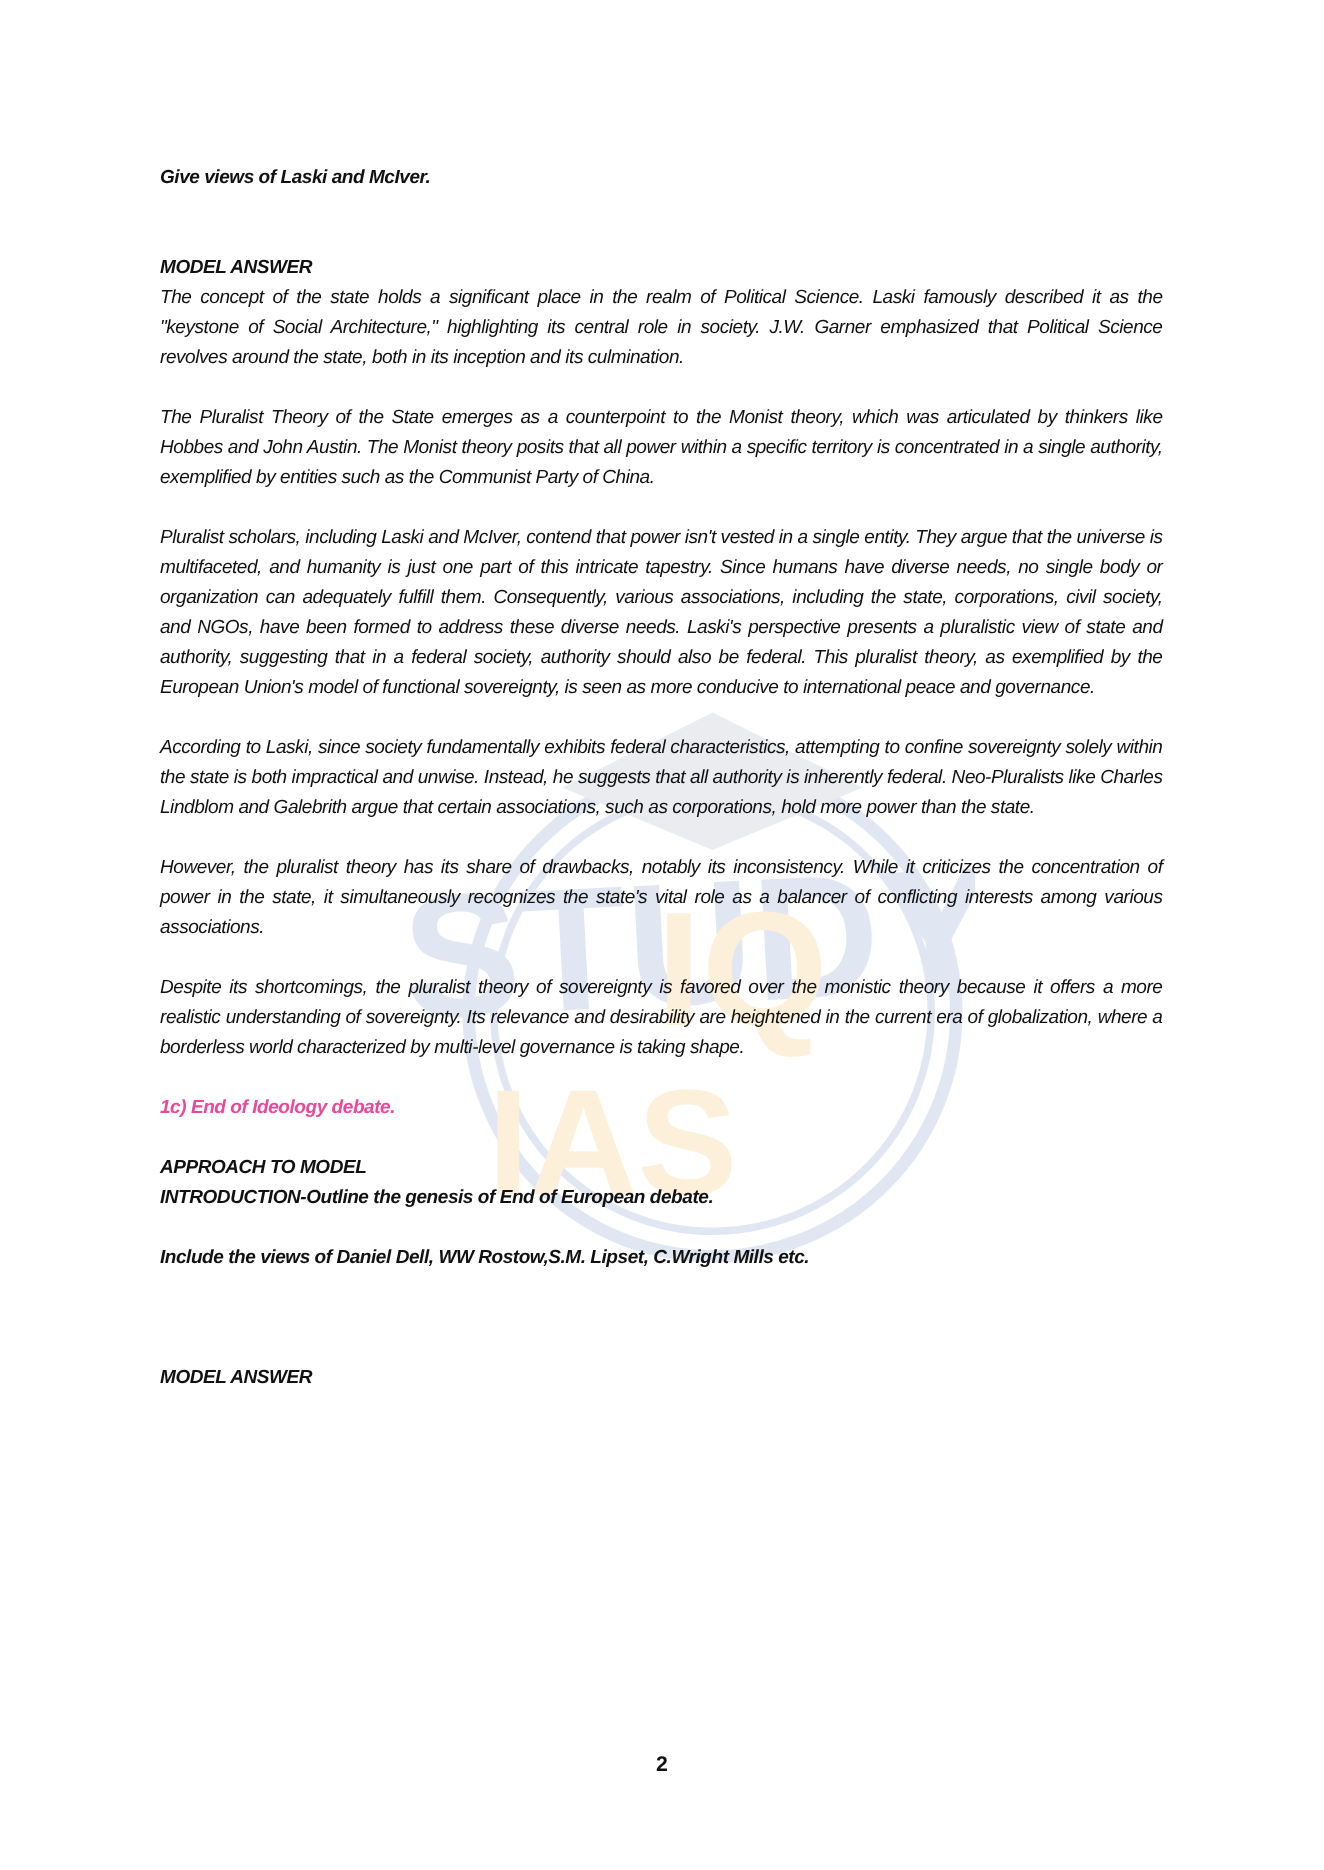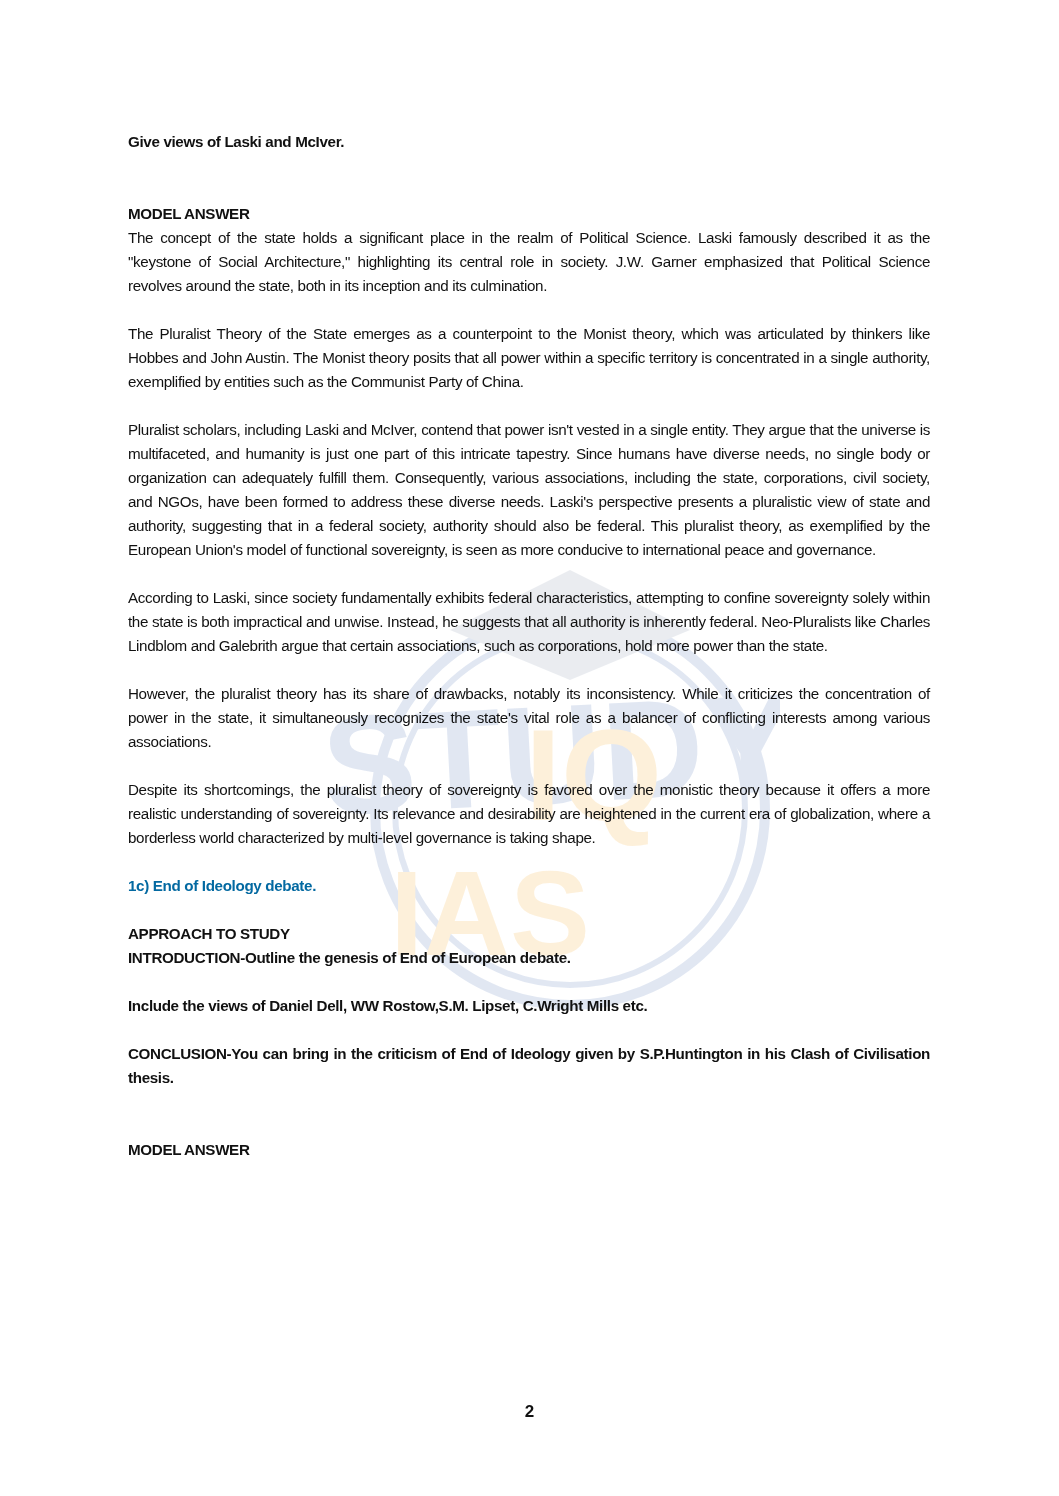--- a/index.html
+++ b/index.html
@@ -5,26 +5,26 @@
   html, body { margin: 0; padding: 0; background: #ffffff; }
   body { width: 1059px; height: 1496px; position: relative; overflow: hidden; }
   .page { position: absolute; left: 0; top: 0; width: 1059px; height: 1496px; background: #fff; }
   .content {
     position: absolute; left: 128px; top: 130px; width: 802px;
     font-family: "Liberation Sans", sans-serif;
     font-size: 15.2px; line-height: 24px; color: #111;
     letter-spacing: -0.35px;
     z-index: 2;
   }
-  .content p { margin: 0; }
+  .content p { margin: 0; font-style: italic; }
   .b { font-weight: bold; }
   .just { text-align: justify; }
   .gap { height: 24px; }
   .gap2 { height: 48px; }
-  .red { color: #0369a1; }
+  .red { color: #ec4899; }
   .pagenum {
     position: absolute; left: 0; width: 1059px; top: 1402px;
     text-align: center; font-family: "Liberation Sans", sans-serif;
     font-weight: bold; font-size: 17px; color: #111; z-index: 2;
   }
   .watermark { position: absolute; left: 300px; top: 560px; width: 480px; height: 480px; z-index: 1; opacity: 0.16; }
   .wm-text { font-family: "Liberation Sans", sans-serif; font-weight: bold; }
 </style>
 </head>
 <body>
@@ -52,24 +52,23 @@
     <p class="just">Pluralist scholars, including Laski and McIver, contend that power isn't vested in a single entity. They argue that the universe is multifaceted, and humanity is just one part of this intricate tapestry. Since humans have diverse needs, no single body or organization can adequately fulfill them. Consequently, various associations, including the state, corporations, civil society, and NGOs, have been formed to address these diverse needs. Laski's perspective presents a pluralistic view of state and authority, suggesting that in a federal society, authority should also be federal. This pluralist theory, as exemplified by the European Union's model of functional sovereignty, is seen as more conducive to international peace and governance.</p>
     <div class="gap"></div>
     <p class="just">According to Laski, since society fundamentally exhibits federal characteristics, attempting to confine sovereignty solely within the state is both impractical and unwise. Instead, he suggests that all authority is inherently federal. Neo-Pluralists like Charles Lindblom and Galebrith argue that certain associations, such as corporations, hold more power than the state.</p>
     <div class="gap"></div>
     <p class="just">However, the pluralist theory has its share of drawbacks, notably its inconsistency. While it criticizes the concentration of power in the state, it simultaneously recognizes the state's vital role as a balancer of conflicting interests among various associations.</p>
     <div class="gap"></div>
     <p class="just">Despite its shortcomings, the pluralist theory of sovereignty is favored over the monistic theory because it offers a more realistic understanding of sovereignty. Its relevance and desirability are heightened in the current era of globalization, where a borderless world characterized by multi-level governance is taking shape.</p>
     <div class="gap"></div>
     <p class="b red">1c) End of Ideology debate.</p>
     <div class="gap"></div>
-    <p class="b">APPROACH TO STUDY</p>
+    <p class="b">APPROACH TO MODEL</p>
     <p class="b">INTRODUCTION-Outline the genesis of End of European debate.</p>
     <div class="gap"></div>
     <p class="b">Include the views of Daniel Dell, WW Rostow,S.M. Lipset, C.Wright Mills etc.</p>
     <div class="gap"></div>
-    <p class="b just">CONCLUSION-You can bring in the criticism of End of Ideology given by S.P.Huntington in his Clash of Civilisation thesis.</p>
     <div class="gap2"></div>
     <p class="b">MODEL ANSWER</p>
   </div>
 
   <div class="pagenum">2</div>
 </div>
 
 </body></html>

